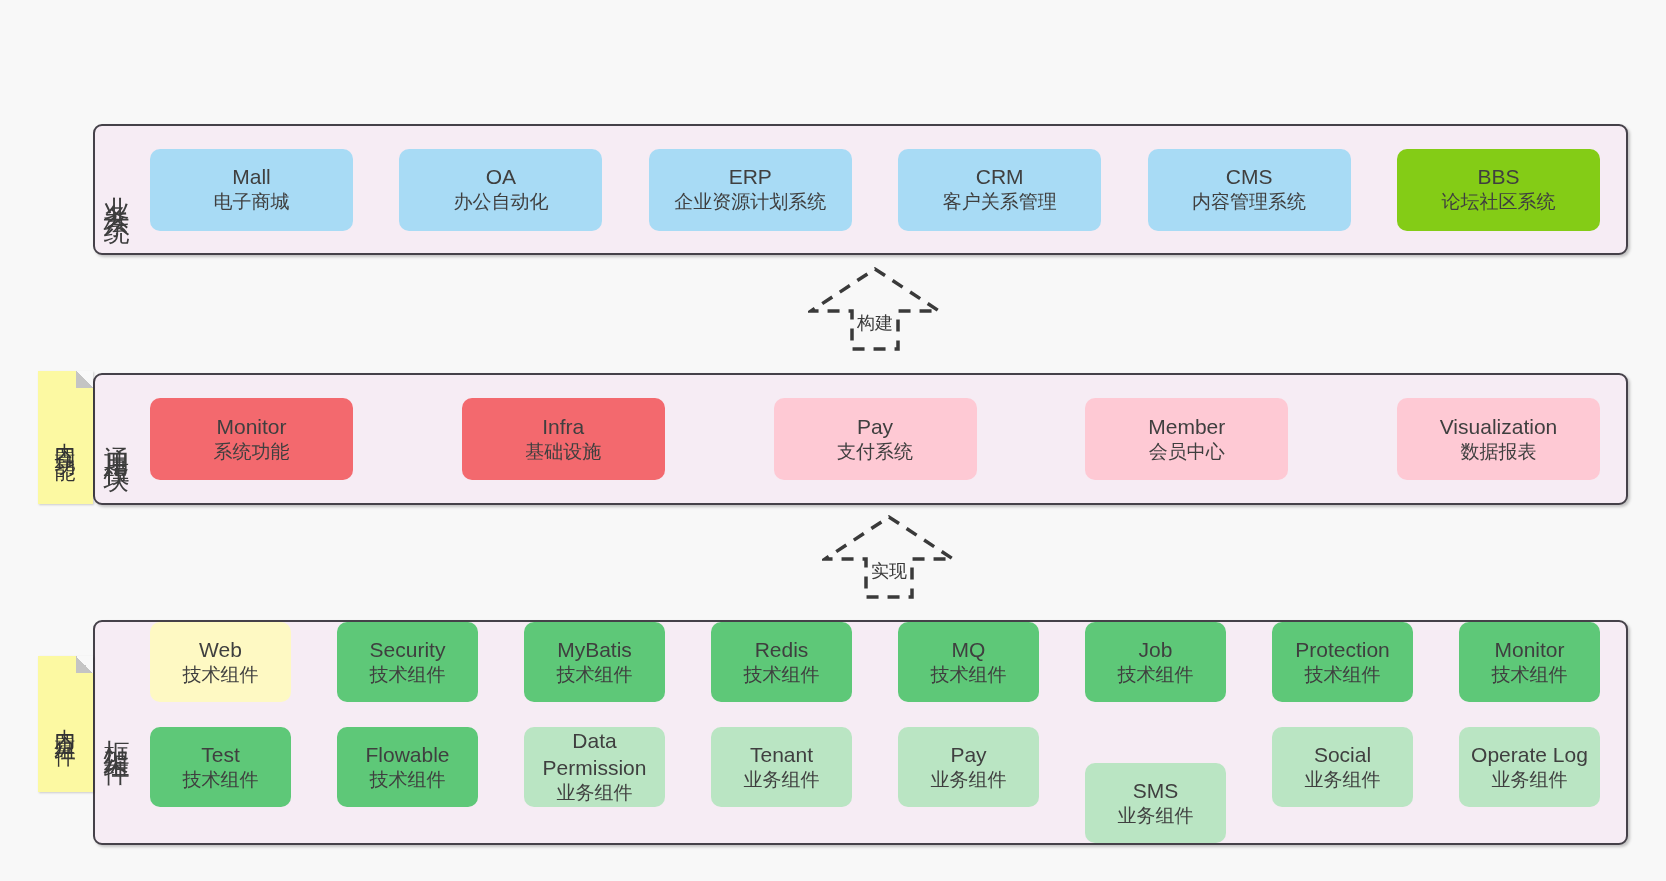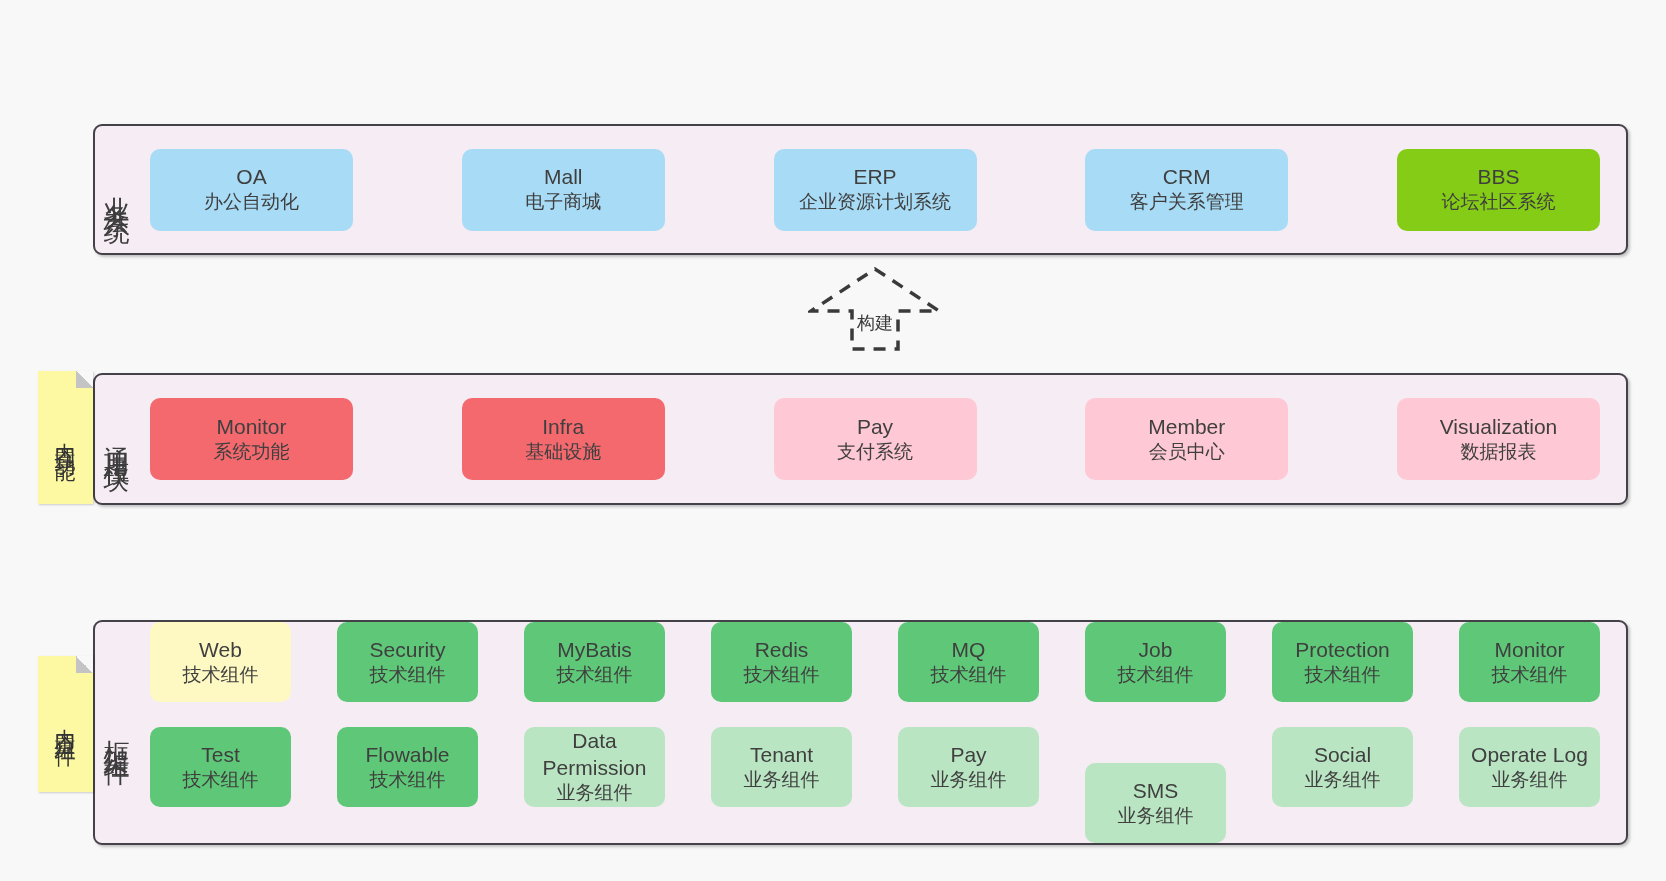--- a/index.html
+++ b/index.html
@@ -119,34 +119,38 @@
 </head>
 <body>
 
 <div class="canvas">
 
   <section class="band band1">
     <div class="band-label">业务系统</div>
     <div class="rows">
       <div class="row">
           <div class="box" style="background: rgb(168, 219, 245);">
+            <div class="box-name">Mall</div>
+            <div class="box-sub">电子商城</div>
+          </div>
+          <div class="box" style="background: rgb(168, 219, 245);">
             <div class="box-name">OA</div>
             <div class="box-sub">办公自动化</div>
           </div>
           <div class="box" style="background: rgb(168, 219, 245);">
-            <div class="box-name">Mall</div>
-            <div class="box-sub">电子商城</div>
-          </div>
-          <div class="box" style="background: rgb(168, 219, 245);">
             <div class="box-name">ERP</div>
             <div class="box-sub">企业资源计划系统</div>
           </div>
           <div class="box" style="background: rgb(168, 219, 245);">
             <div class="box-name">CRM</div>
             <div class="box-sub">客户关系管理</div>
+          </div>
+          <div class="box" style="background: rgb(168, 219, 245);">
+            <div class="box-name">CMS</div>
+            <div class="box-sub">内容管理系统</div>
           </div>
           <div class="box" style="background: #84cc16;">
             <div class="box-name">BBS</div>
             <div class="box-sub">论坛社区系统</div>
           </div>
         </div>
     </div>
   </section>
 
   <div class="arrow arrow1">
@@ -181,20 +185,26 @@
             <div class="box-sub">会员中心</div>
           </div>
           <div class="box" style="background: rgb(254, 201, 212);">
             <div class="box-name">Visualization</div>
             <div class="box-sub">数据报表</div>
           </div>
         </div>
     </div>
   </section>
 
+  <div class="arrow arrow2">
+    <svg viewBox="0 0 134 86">
+      <polygon points="67,3 131,45 90,45 90,83 44,83 44,45 3,45" fill="none" stroke="#3a3a3a" stroke-width="3.5" stroke-dasharray="12 9" stroke-linejoin="miter"></polygon>
+    </svg>
+    <div class="arrow-label">实现</div>
+  </div>
 
   <section class="band band3">
     <div class="note">
       <div class="note-fold"></div>
       <div class="note-text">内置组件</div>
     </div>
     <div class="band-label">框架组件</div>
     <div class="rows">
       <div class="row">
           <div class="box" style="background: #fef9c3; text-align: center;">

